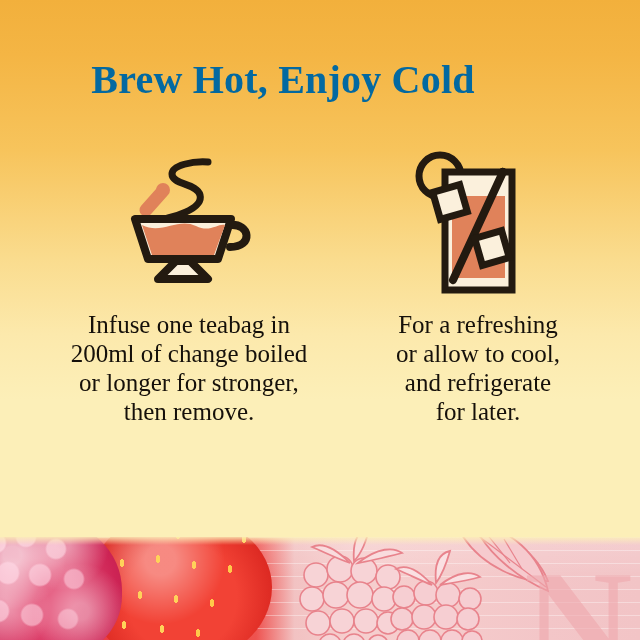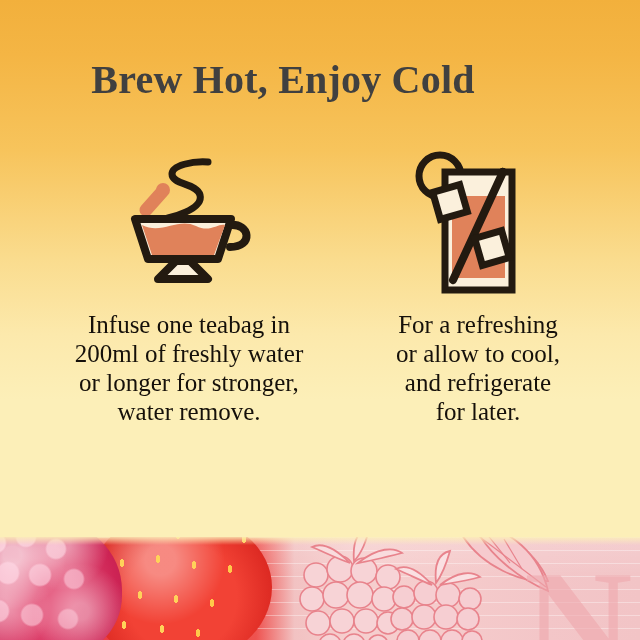--- a/index.html
+++ b/index.html
@@ -26,21 +26,21 @@
   }
 
   
   .title{
     position:absolute;left:0;top:60px;width:566px;
     text-align:center;
     font-family:"Liberation Serif", serif;
     font-weight:700;
     font-size:40px;
     letter-spacing:.2px;
-    color:#404040;
+    color:#0369a1;
     line-height:1;
     white-space:nowrap;
   }
 
   
   .icon-wrap{position:absolute;}
   .icon-tea{left:118px;top:155px;width:155px;height:140px;}
   .icon-glass{left:408px;top:150px;width:150px;height:145px;}
 
   
@@ -205,23 +205,23 @@
 
       <path d="M45 130 L95 22" fill="none" stroke="#231A10" stroke-width="8" stroke-linecap="round"></path>
 
       <rect x="28" y="38" width="28" height="28" fill="#FBF0DC" stroke="#231A10" stroke-width="7" transform="rotate(-16 42 52)"></rect>
       <rect x="70" y="84" width="28" height="28" fill="#FBF0DC" stroke="#231A10" stroke-width="7" transform="rotate(-16 84 98)"></rect>
     </svg>
   </div>
 
   <div class="copy copy-left">
     <span class="ln">Infuse one teabag in</span>
-    <span class="ln">200ml of freshly water</span>
+    <span class="ln">200ml of change boiled</span>
     <span class="ln">or longer for stronger,</span>
-    <span class="ln">water remove.</span>
+    <span class="ln">then remove.</span>
   </div>
 
   <div class="copy copy-right">
     <span class="ln">For a refreshing</span>
     <span class="ln">or allow to cool,</span>
     <span class="ln">and refrigerate</span>
     <span class="ln">for later.</span>
   </div>
 
   <div class="fruit-band">

